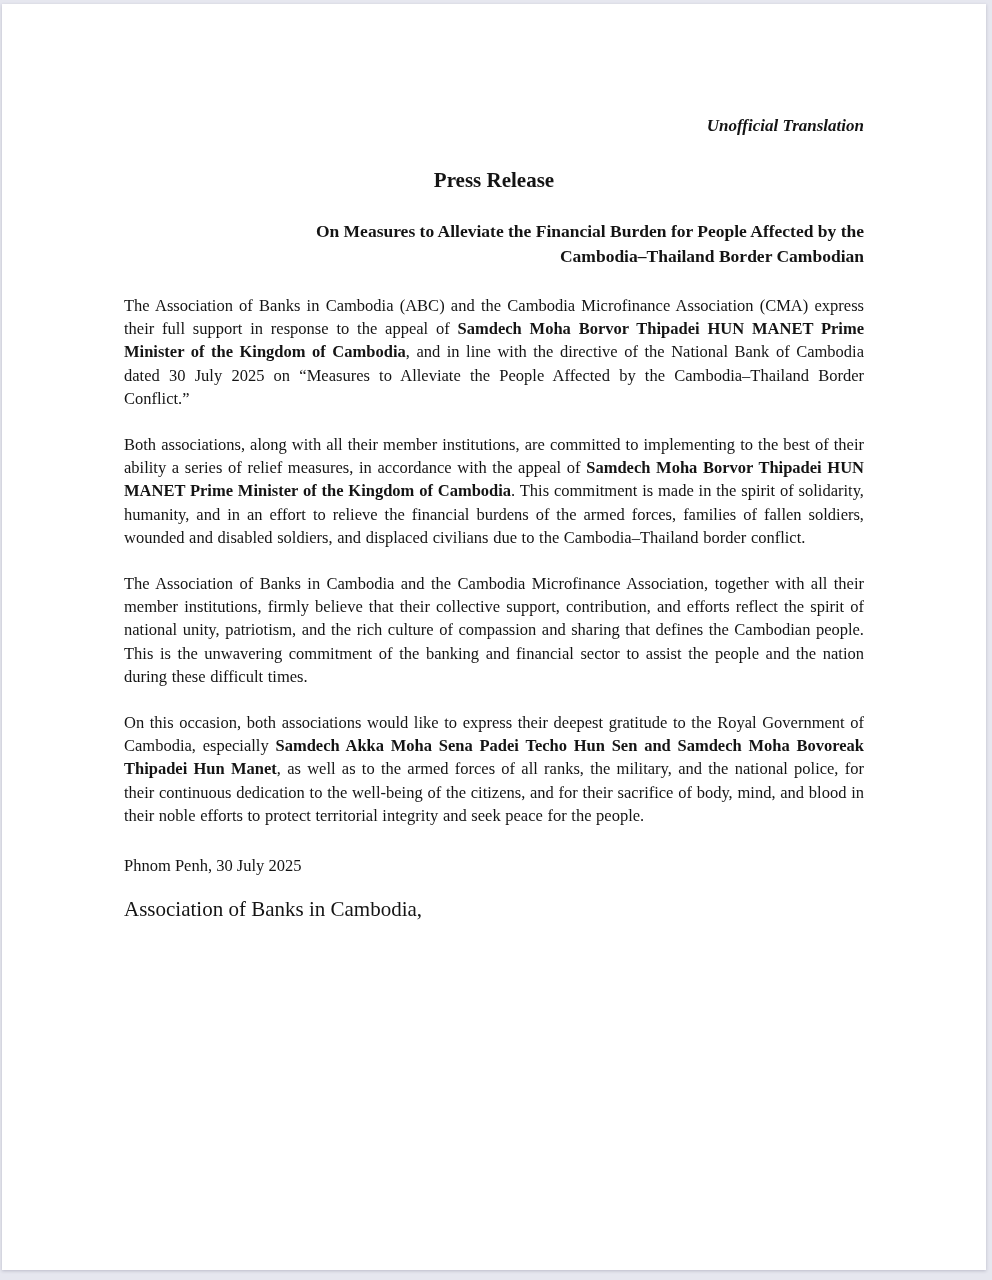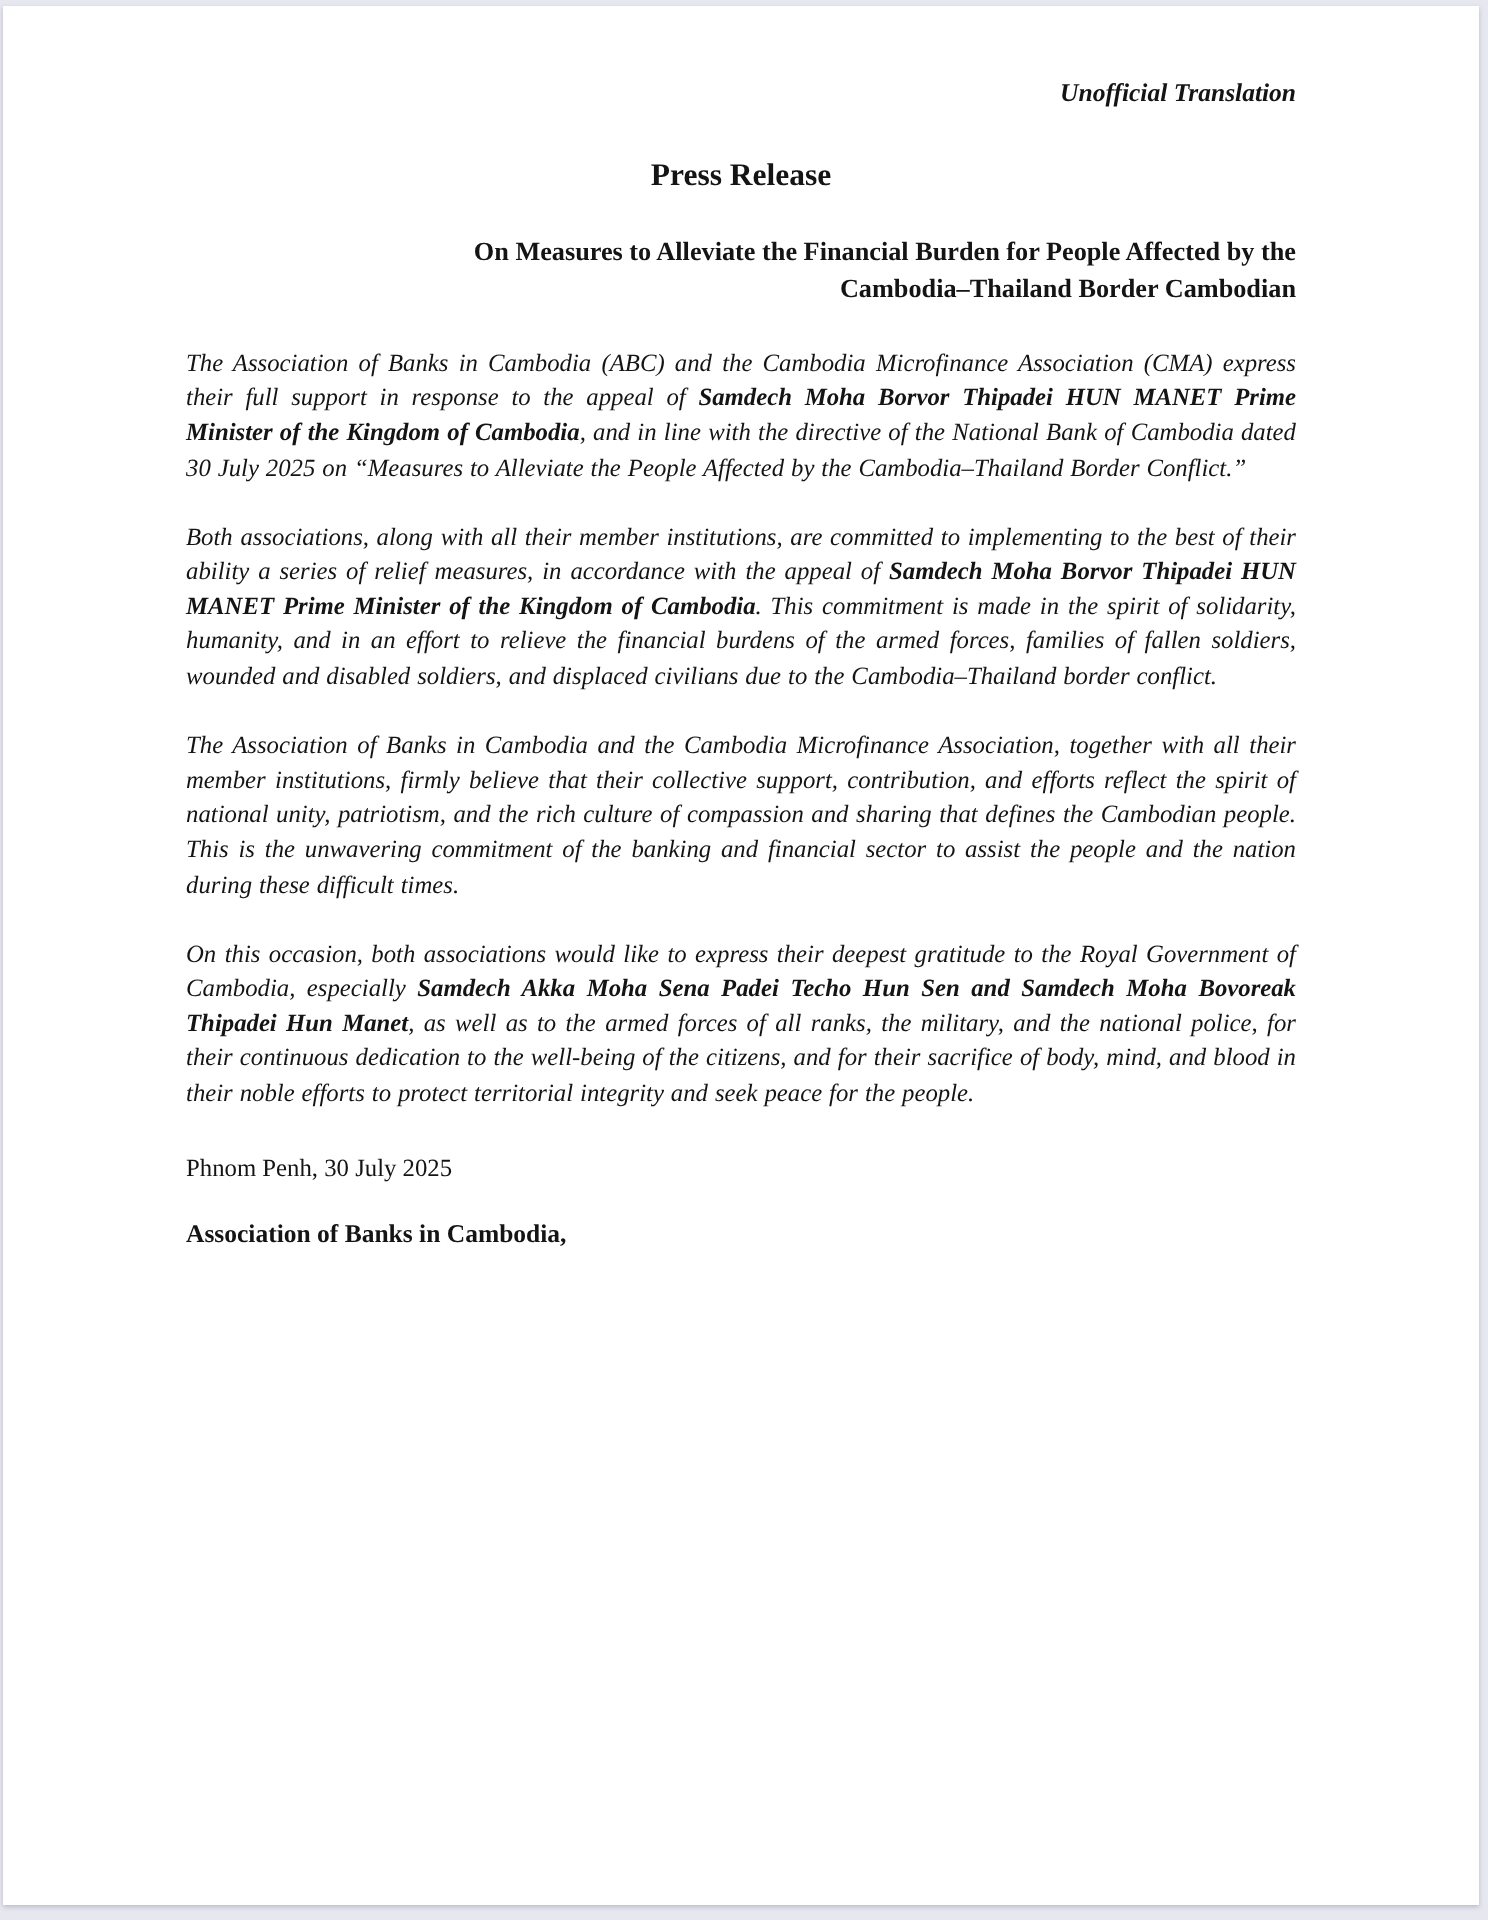--- a/index.html
+++ b/index.html
@@ -16,21 +16,21 @@
   }
   .paper {
     position: absolute;
     left: 2px;
     top: 4px;
     width: 984px;
     height: 1266px;
     background: #ffffff;
     box-shadow: 0 1px 3px rgba(60,60,90,0.25);
     box-sizing: border-box;
-    padding: 48px 122px 0 122px;
+    padding: 112px 122px 0 122px;
   }
   .translation-note {
     text-align: right;
     font-weight: bold;
     font-style: italic;
     font-size: 17px;
     line-height: 20px;
     margin: 0 0 0 0;
   }
   .doc-title {
@@ -41,41 +41,41 @@
     margin: 32px 0 0 0;
   }
   .doc-subtitle {
     text-align: right;
     font-weight: bold;
     font-size: 17.5px;
     line-height: 25px;
     margin: 26px 0 0 0;
   }
   .doc-subtitle span { display: block; }
-  .body-paragraphs { margin-top: 25px; font-style: italic; }
+  .body-paragraphs { margin-top: 25px; }
   .para {
     font-size: 16.5px;
     line-height: 23.2px;
     text-align: justify;
     margin: 0 0 23px 0;
     word-spacing: 0.5px;
   }
   .para b { font-weight: bold; }
   .dateline {
     text-align: left;
     font-size: 16.5px;
     line-height: 23px;
     margin: 27px 0 0 0;
   }
   .signatures {
     display: flex;
     justify-content: space-between;
     margin-top: 21px;
-    font-size: 17px;
-    font-weight: bold;
+    font-size: 21px;
+    font-weight: normal;
     line-height: 23px;
   }
 </style>
 </head>
 <body>
 
 <div class="paper">
 
   <div class="translation-note">Unofficial Translation</div>
 

